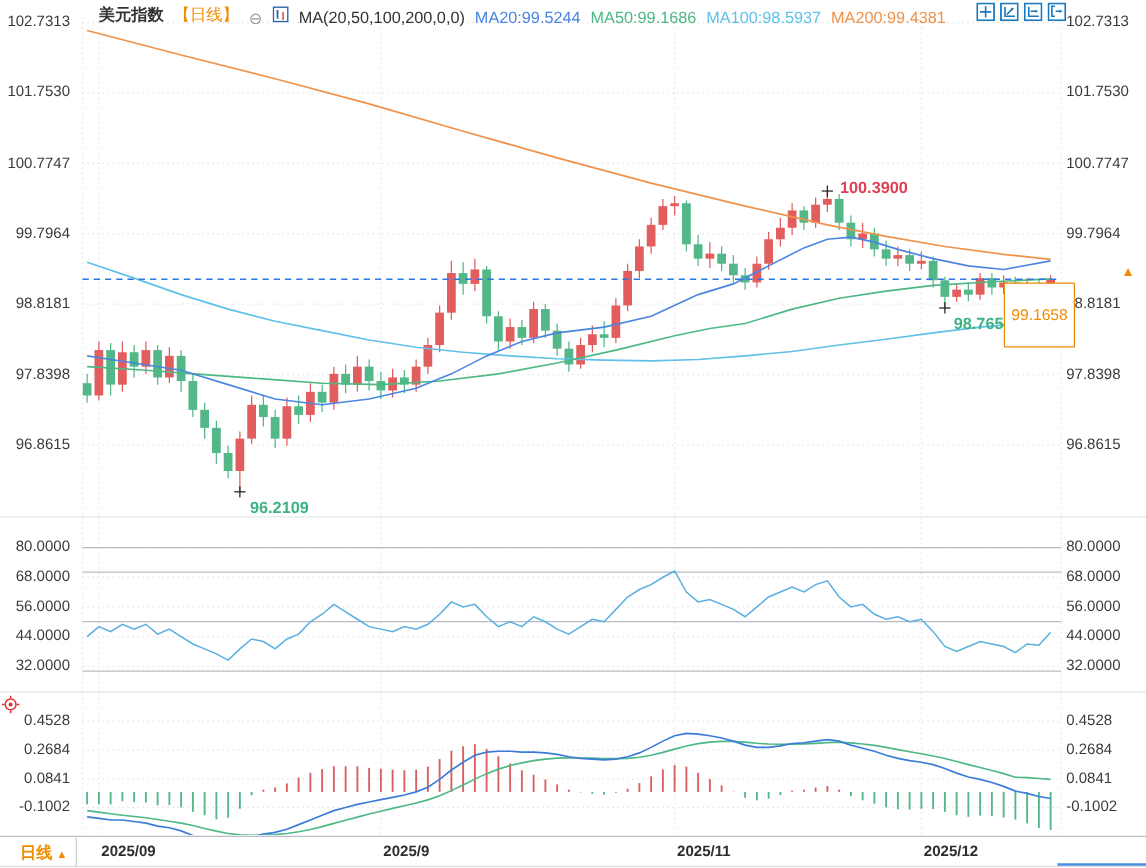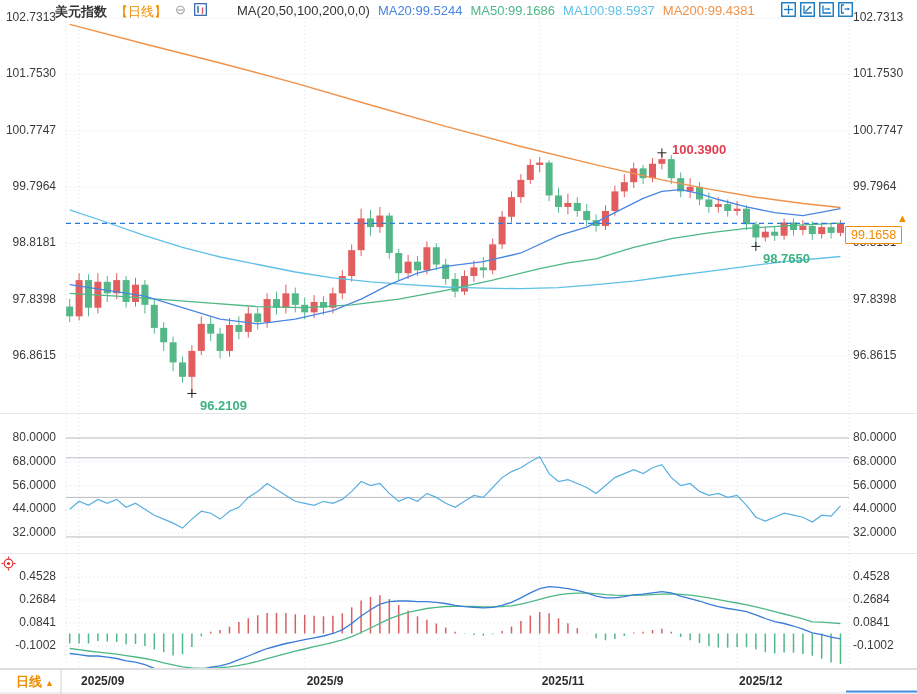--- a/index.html
+++ b/index.html
@@ -1,45 +1,45 @@
 <!DOCTYPE html>
 <html><head>
 <meta charset="utf-8">
 <style>
   html,body{margin:0;padding:0;}
   .app{position:relative;width:917px;height:694px;background:#ffffff;overflow:hidden;
        font-family:"Liberation Sans",sans-serif;}
   #chart-canvas{position:absolute;left:0;top:0;z-index:1;}
   .txt{position:absolute;z-index:3;white-space:nowrap;}
   
-  .hdr{top:3px;left:55px;display:flex;align-items:flex-start;gap:8px;font-size:13px;color:#333;}
+  .hdr{top:3px;left:79px;display:flex;align-items:flex-end;gap:8px;font-size:13px;color:#333;}
   .hdr .title{font-weight:bold;color:#333;}
   .hdr .period{color:#f08c00;}
   .hdr .icon-minus{color:#999;font-size:13px;line-height:13px;}
-  .hdr .ma-set{color:#333;margin-left:22px;}
+  .hdr .ma-set{color:#333;}
   .v-ma20{color:#4a86e0;} .v-ma50{color:#4db885;} .v-ma100{color:#5fc0e8;} .v-ma200{color:#f0924a;}
   .toolbar{top:2px;left:781px;display:flex;gap:4px;z-index:4;}
   .toolbar .tb{width:15px;height:15px;padding:0;background:#fff;border:0;cursor:pointer;}
   
   .rsi-hdr{top:417px;left:68px;display:flex;gap:11px;font-size:12.5px;color:#333;}
   .macd-hdr{top:557px;left:68px;display:flex;gap:11px;font-size:12.5px;color:#333;}
   .v-rsi1,.v-rsi3{color:#4a90e2;} .v-rsi2{color:#4db885;}
   .v-lvl{color:#b0b0b3;}
   .v-diff{color:#4a90e2;} .v-dea{color:#4db885;} .v-macd{color:#59c3e8;}
   
   .al{position:absolute;z-index:2;font-size:12px;color:#3a3a3a;white-space:nowrap;}
   .al.l{left:0;width:56px;text-align:right;}
   .al.r{left:853px;width:62px;text-align:left;}
   .dl{position:absolute;z-index:3;top:674px;font-size:12px;font-weight:bold;color:#2d2d2d;}
   
   .lbl-high{top:142px;left:672px;color:#e03e52;font-weight:bold;font-size:13px;}
   .lbl-low{top:398px;left:200px;color:#3cb381;font-weight:bold;font-size:13px;}
   .lbl-rlow{top:251px;left:763px;color:#3cb381;font-weight:bold;font-size:13px;}
-  .tag-price{top:226px;left:845px;z-index:4;border:1.5px solid #f08c00;background:#fff;
-             color:#f08c00;font-size:12.5px;padding:1px 5px;border-radius:1px;}
+  .tag-price{top:226px;left:803px;z-index:4;border:1.5px solid #f08c00;background:#fff;
+             color:#f08c00;font-size:12.5px;padding:18px 5px;border-radius:1px;}
   .tag-tri{top:212px;left:897px;z-index:4;color:#f08c00;font-size:11px;}
   
   .period-btn{top:673px;left:16px;color:#f08c00;font-weight:bold;font-size:13px;cursor:pointer;z-index:4;}
   .period-btn .tri{font-size:9px;margin-left:3px;}
   .watermark{top:631px;left:764px;z-index:2;font-size:40px;font-weight:bold;
              color:#b9bfc9;opacity:0.62;letter-spacing:1px;}
   .target-ico{position:absolute;left:1px;top:556px;z-index:3;}
 </style>
 </head>
 <body>

